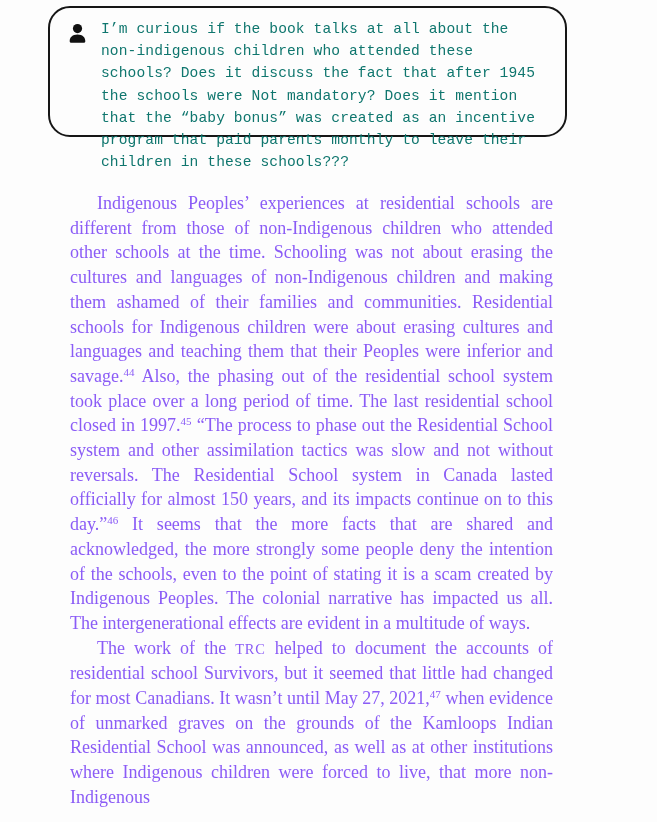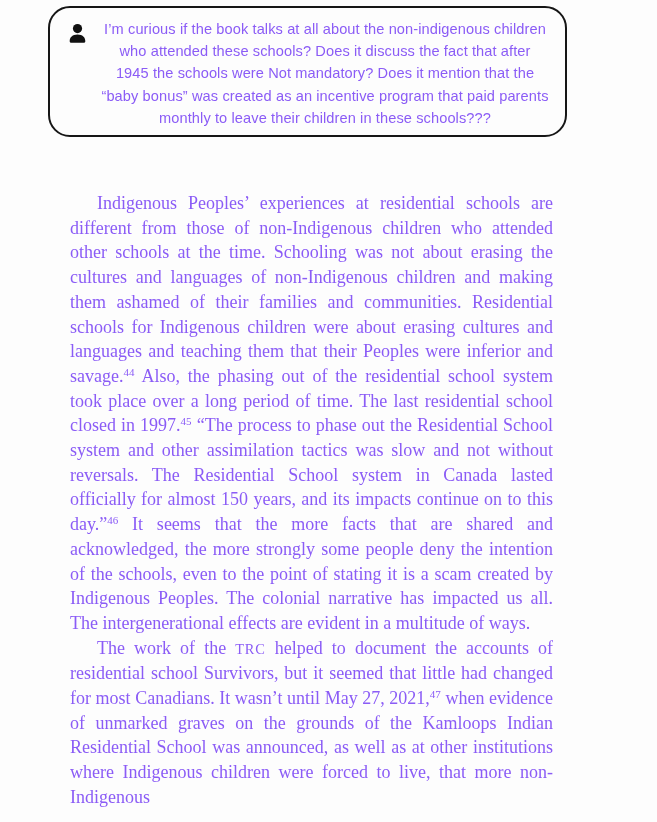--- a/index.html
+++ b/index.html
@@ -30,27 +30,26 @@
     gap: 11px;
     padding: 10px 16px 10px 15px;
   }
   .comment-icon {
     flex: 0 0 auto;
     margin-top: 4px;
     width: 25px;
     height: 25px;
   }
   .comment-text {
-    font-family: Liberation Sans, sans-serif;
+    font-family: Liberation Mono, monospace;
     font-size: 14.6px;
     line-height: 22.2px;
     font-weight: 500;
     letter-spacing: 0.1px;
-    color: #8b5cf6;
-    text-align: center;
+    color: #0f766e;
   }
   
   .caption {
     position: absolute;
     left: 71px;
     top: 152px;
     font-family: "Liberation Sans", sans-serif;
     font-size: 13.5px;
     font-weight: 700;
     letter-spacing: 0.1px;

